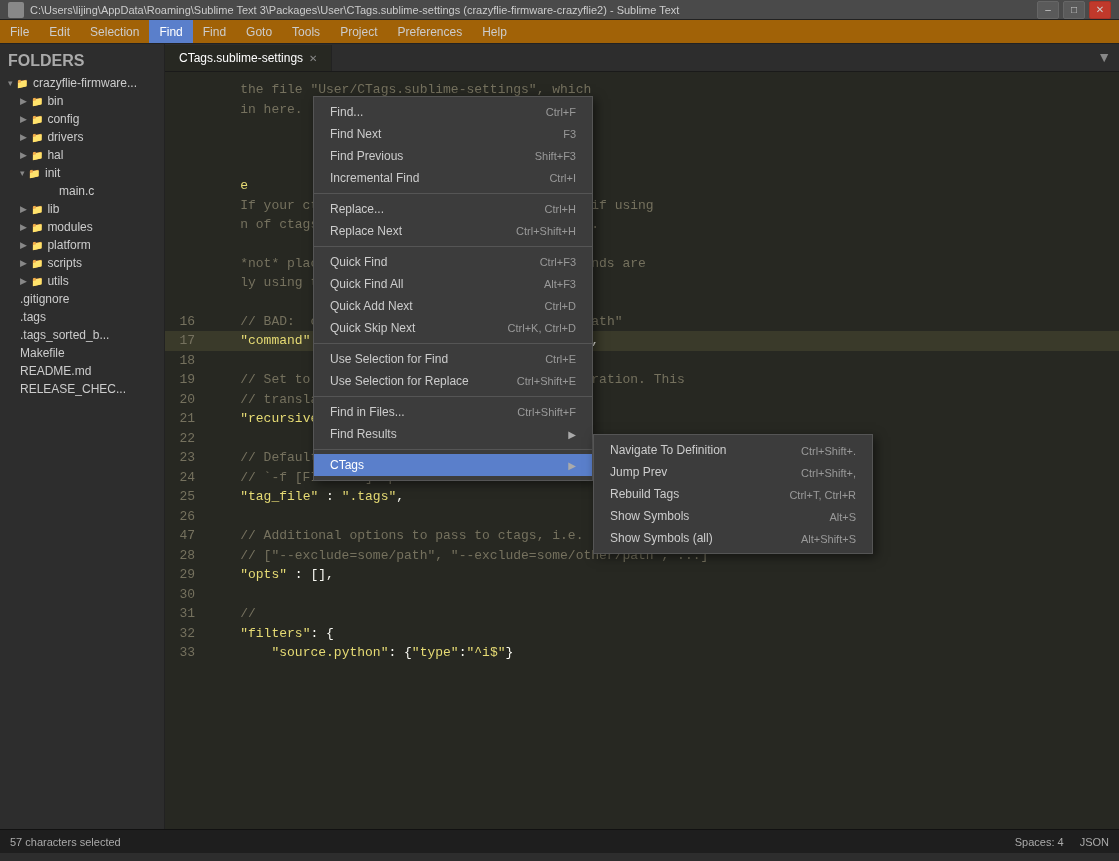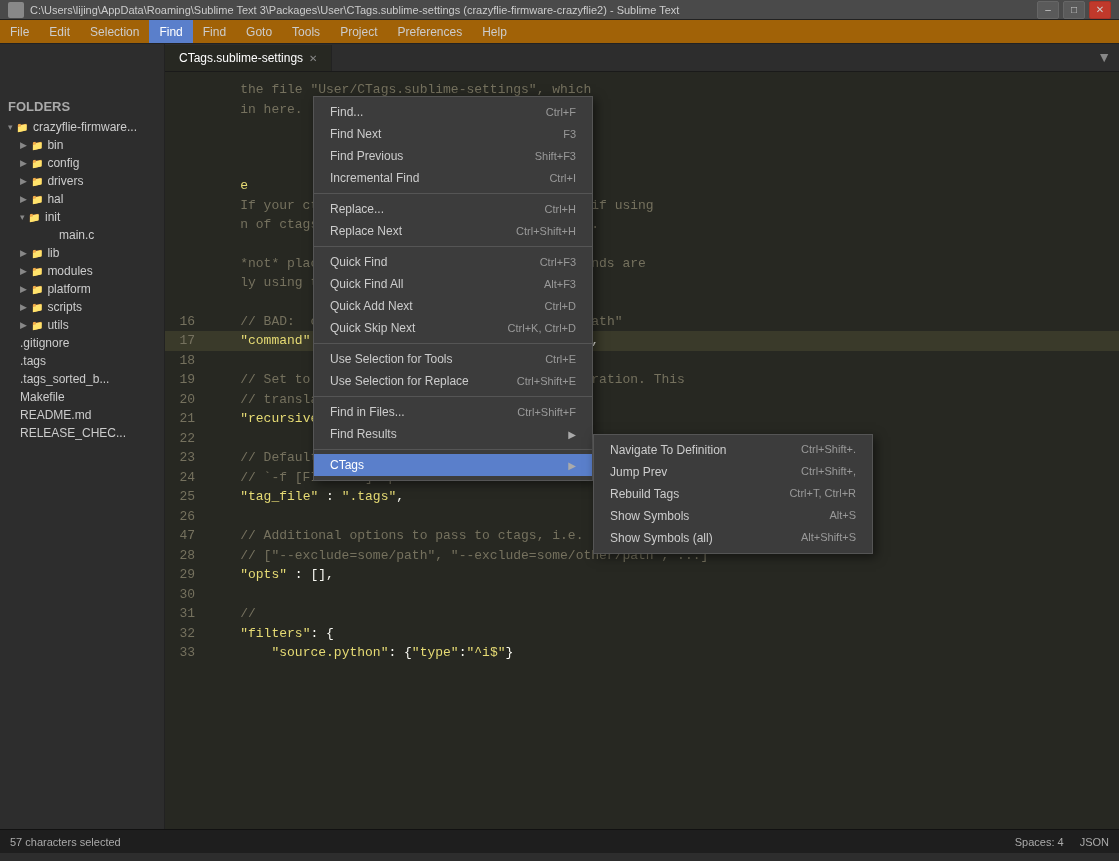--- a/index.html
+++ b/index.html
@@ -45,21 +45,21 @@
 
     
     #sidebar {
       width: 165px;
       background: #2d2d2d;
       border-right: 1px solid #222;
       overflow-y: auto;
       flex-shrink: 0;
       padding-top: 4px;
     }
-    .sidebar-section { padding: 4px 8px; font-size: 13px; color: #aaa; font-weight: bold; text-transform: uppercase; margin-top: 47px; }
+    .sidebar-section { padding: 4px 8px; font-size: 16px; color: #aaa; font-weight: bold; text-transform: uppercase; }
     .folder-item {
       display: flex;
       align-items: center;
       padding: 2px 8px;
       cursor: pointer;
       font-size: 12px;
       color: #ccc;
       gap: 4px;
     }
     .folder-item .icon { font-size: 10px; color: #888; flex-shrink: 0; }
@@ -170,21 +170,21 @@
       position: absolute;
       background: #3c3c3c;
       border: 1px solid #555;
       box-shadow: 3px 3px 10px rgba(0,0,0,0.5);
       z-index: 1001;
       min-width: 280px;
       padding: 4px 0;
     }
     .subdropdown-item {
       display: flex;
-      align-items: flex-start;
+      align-items: flex-end;
       padding: 4px 16px;
       cursor: pointer;
       font-size: 12px;
       color: #ccc;
     }
     .subdropdown-item .item-label { flex: 1; }
     .subdropdown-item .item-shortcut { color: #999; font-size: 11px; margin-left: 20px; }
     .highlighted-item { background: #5a7fcb; color: #fff; }
   </style>
 </head>
@@ -466,21 +466,21 @@
       <div class="dropdown-item">
         <span class="item-label">Quick Add Next</span>
         <span class="item-shortcut">Ctrl+D</span>
       </div>
       <div class="dropdown-item">
         <span class="item-label">Quick Skip Next</span>
         <span class="item-shortcut">Ctrl+K, Ctrl+D</span>
       </div>
       <div class="dropdown-separator"></div>
       <div class="dropdown-item">
-        <span class="item-label">Use Selection for Tools</span>
+        <span class="item-label">Use Selection for Find</span>
         <span class="item-shortcut">Ctrl+E</span>
       </div>
       <div class="dropdown-item">
         <span class="item-label">Use Selection for Replace</span>
         <span class="item-shortcut">Ctrl+Shift+E</span>
       </div>
       <div class="dropdown-separator"></div>
       <div class="dropdown-item">
         <span class="item-label">Find in Files...</span>
         <span class="item-shortcut">Ctrl+Shift+F</span>

